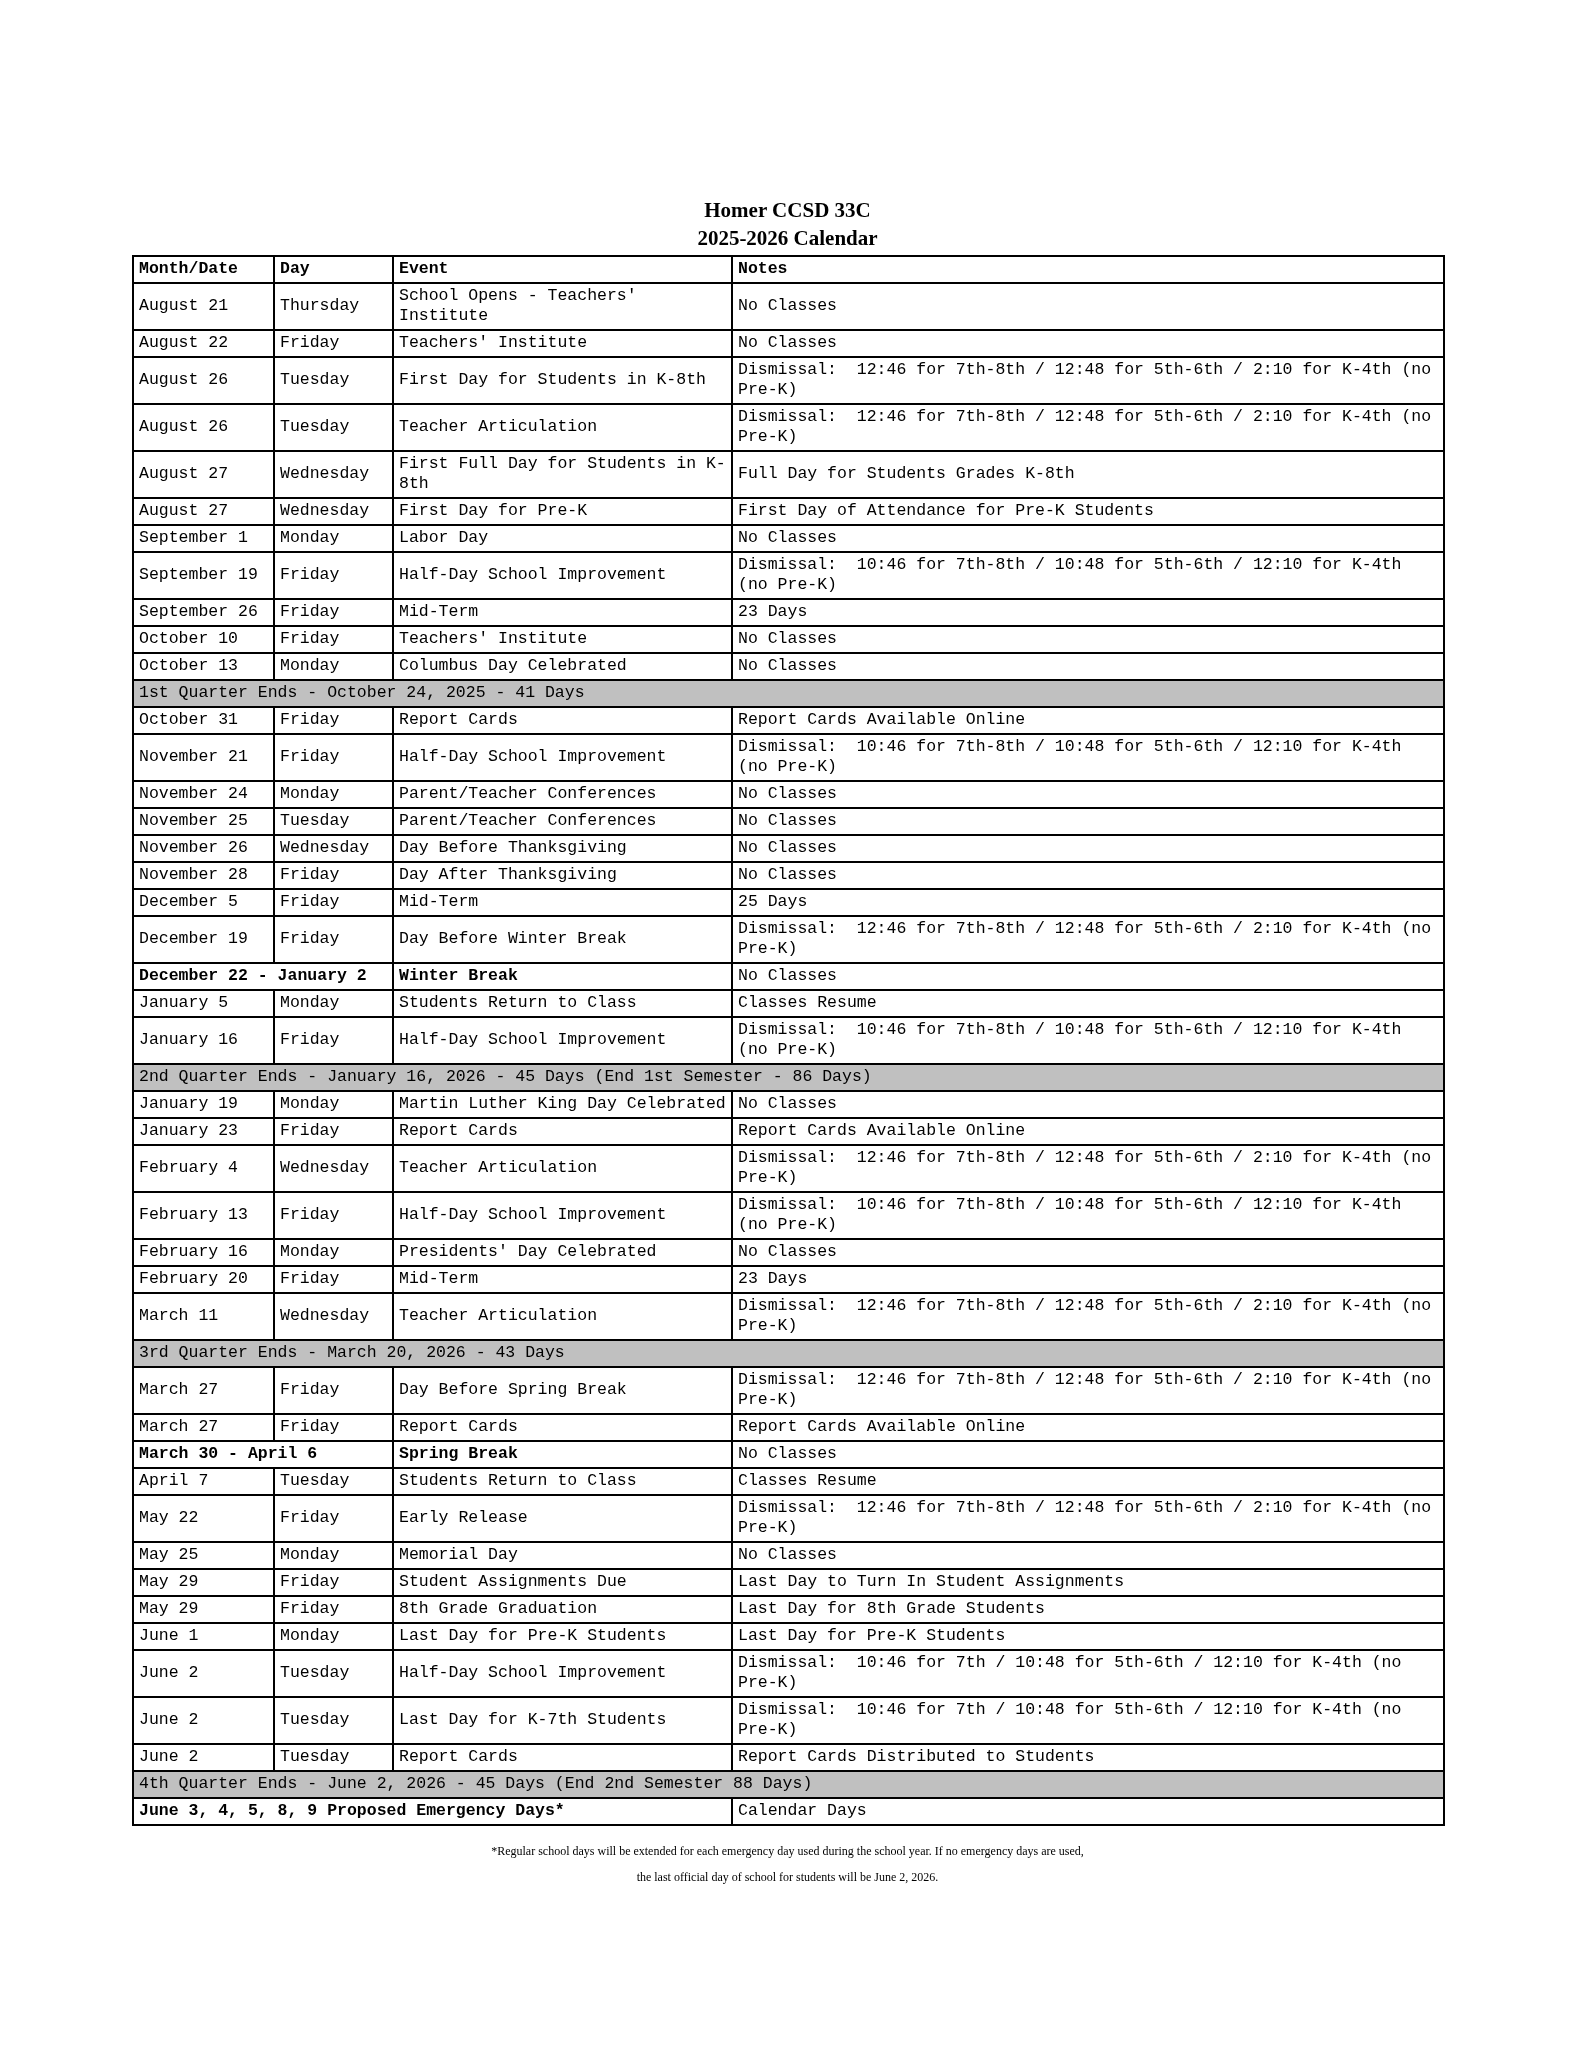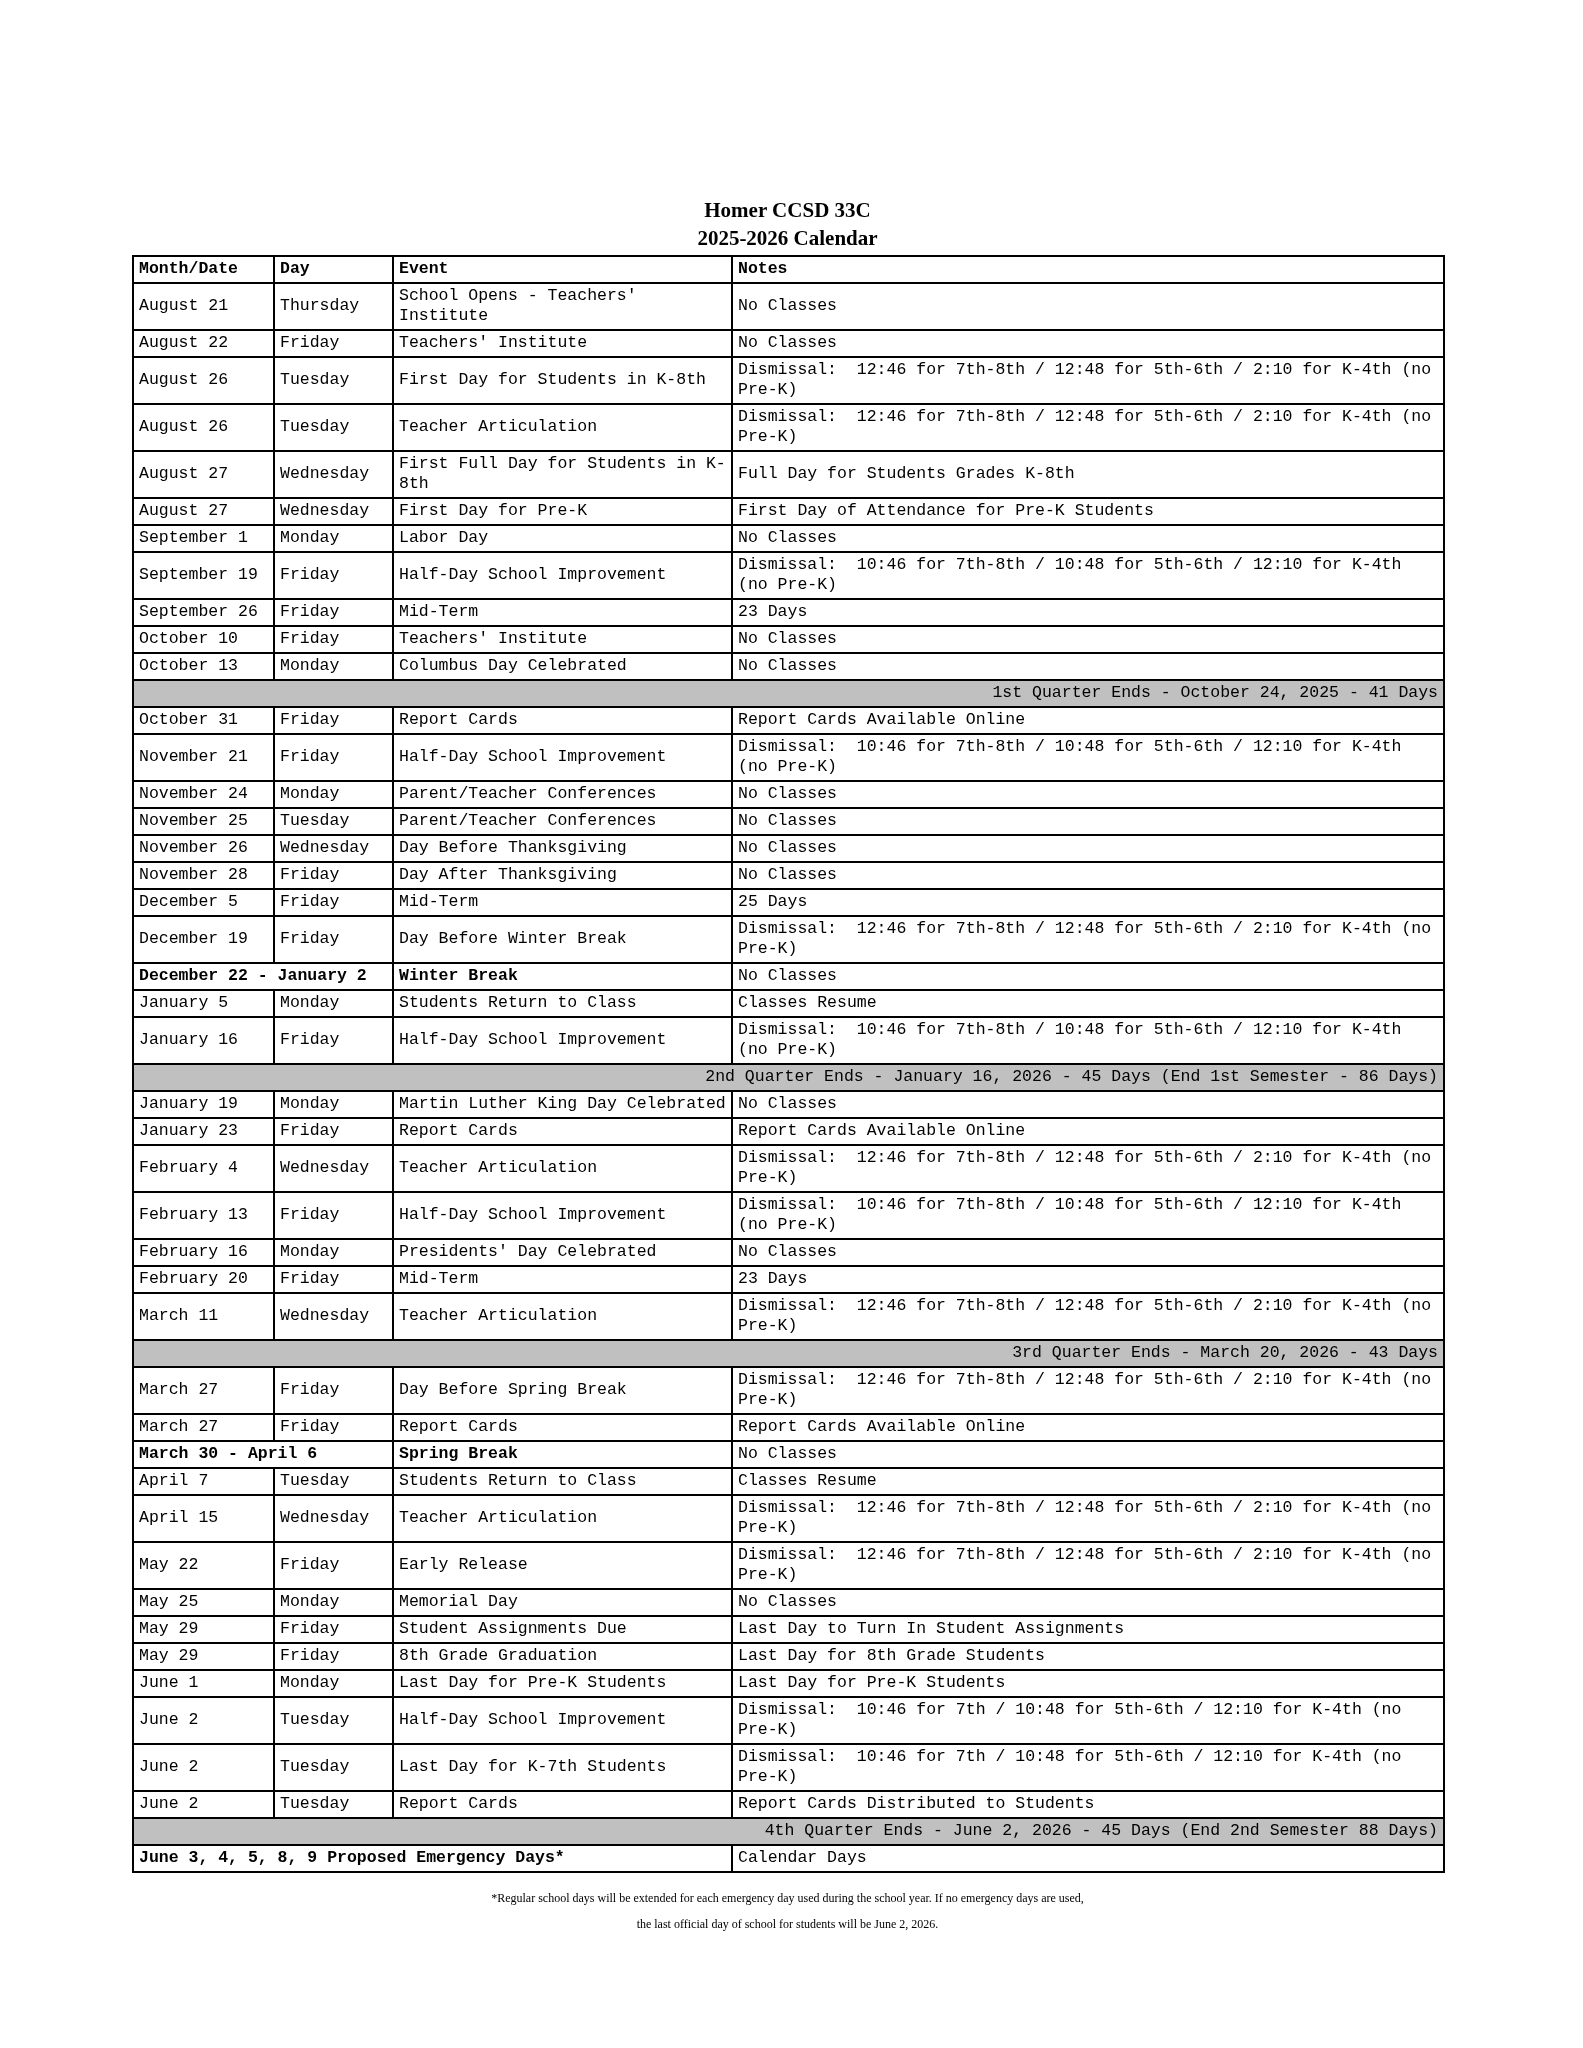--- a/index.html
+++ b/index.html
@@ -33,21 +33,21 @@
     line-height: 20px;
     height: 22px;
     padding: 2px 5px 3px 5px;
     text-align: left;
     vertical-align: middle;
     white-space: pre-wrap;
     overflow: hidden;
   }
   th { font-weight: bold; }
   td.banner-cell {
-    text-align: right;
+    text-align: left;
     font-weight: normal;
   }
   td.bold-cell { font-weight: bold; }
   .footer-block { margin-top: 12px; text-align: center; }
   .footer-line { font-size: 12px; line-height: 26px; }
 </style>
 </head>
 <body>
 
 <div class="page">
@@ -273,26 +273,20 @@
             <td class="bold-cell">Spring Break</td>
             <td>No Classes</td>
           </tr>
           <tr>
             <td>April 7</td>
             <td>Tuesday</td>
             <td>Students Return to Class</td>
             <td>Classes Resume</td>
           </tr>
           <tr>
-            <td>April 15</td>
-            <td>Wednesday</td>
-            <td>Teacher Articulation</td>
-            <td>Dismissal:  12:46 for 7th-8th / 12:48 for 5th-6th / 2:10 for K-4th (no Pre-K)</td>
-          </tr>
-          <tr>
             <td>May 22</td>
             <td>Friday</td>
             <td>Early Release</td>
             <td>Dismissal:  12:46 for 7th-8th / 12:48 for 5th-6th / 2:10 for K-4th (no Pre-K)</td>
           </tr>
           <tr>
             <td>May 25</td>
             <td>Monday</td>
             <td>Memorial Day</td>
             <td>No Classes</td>

